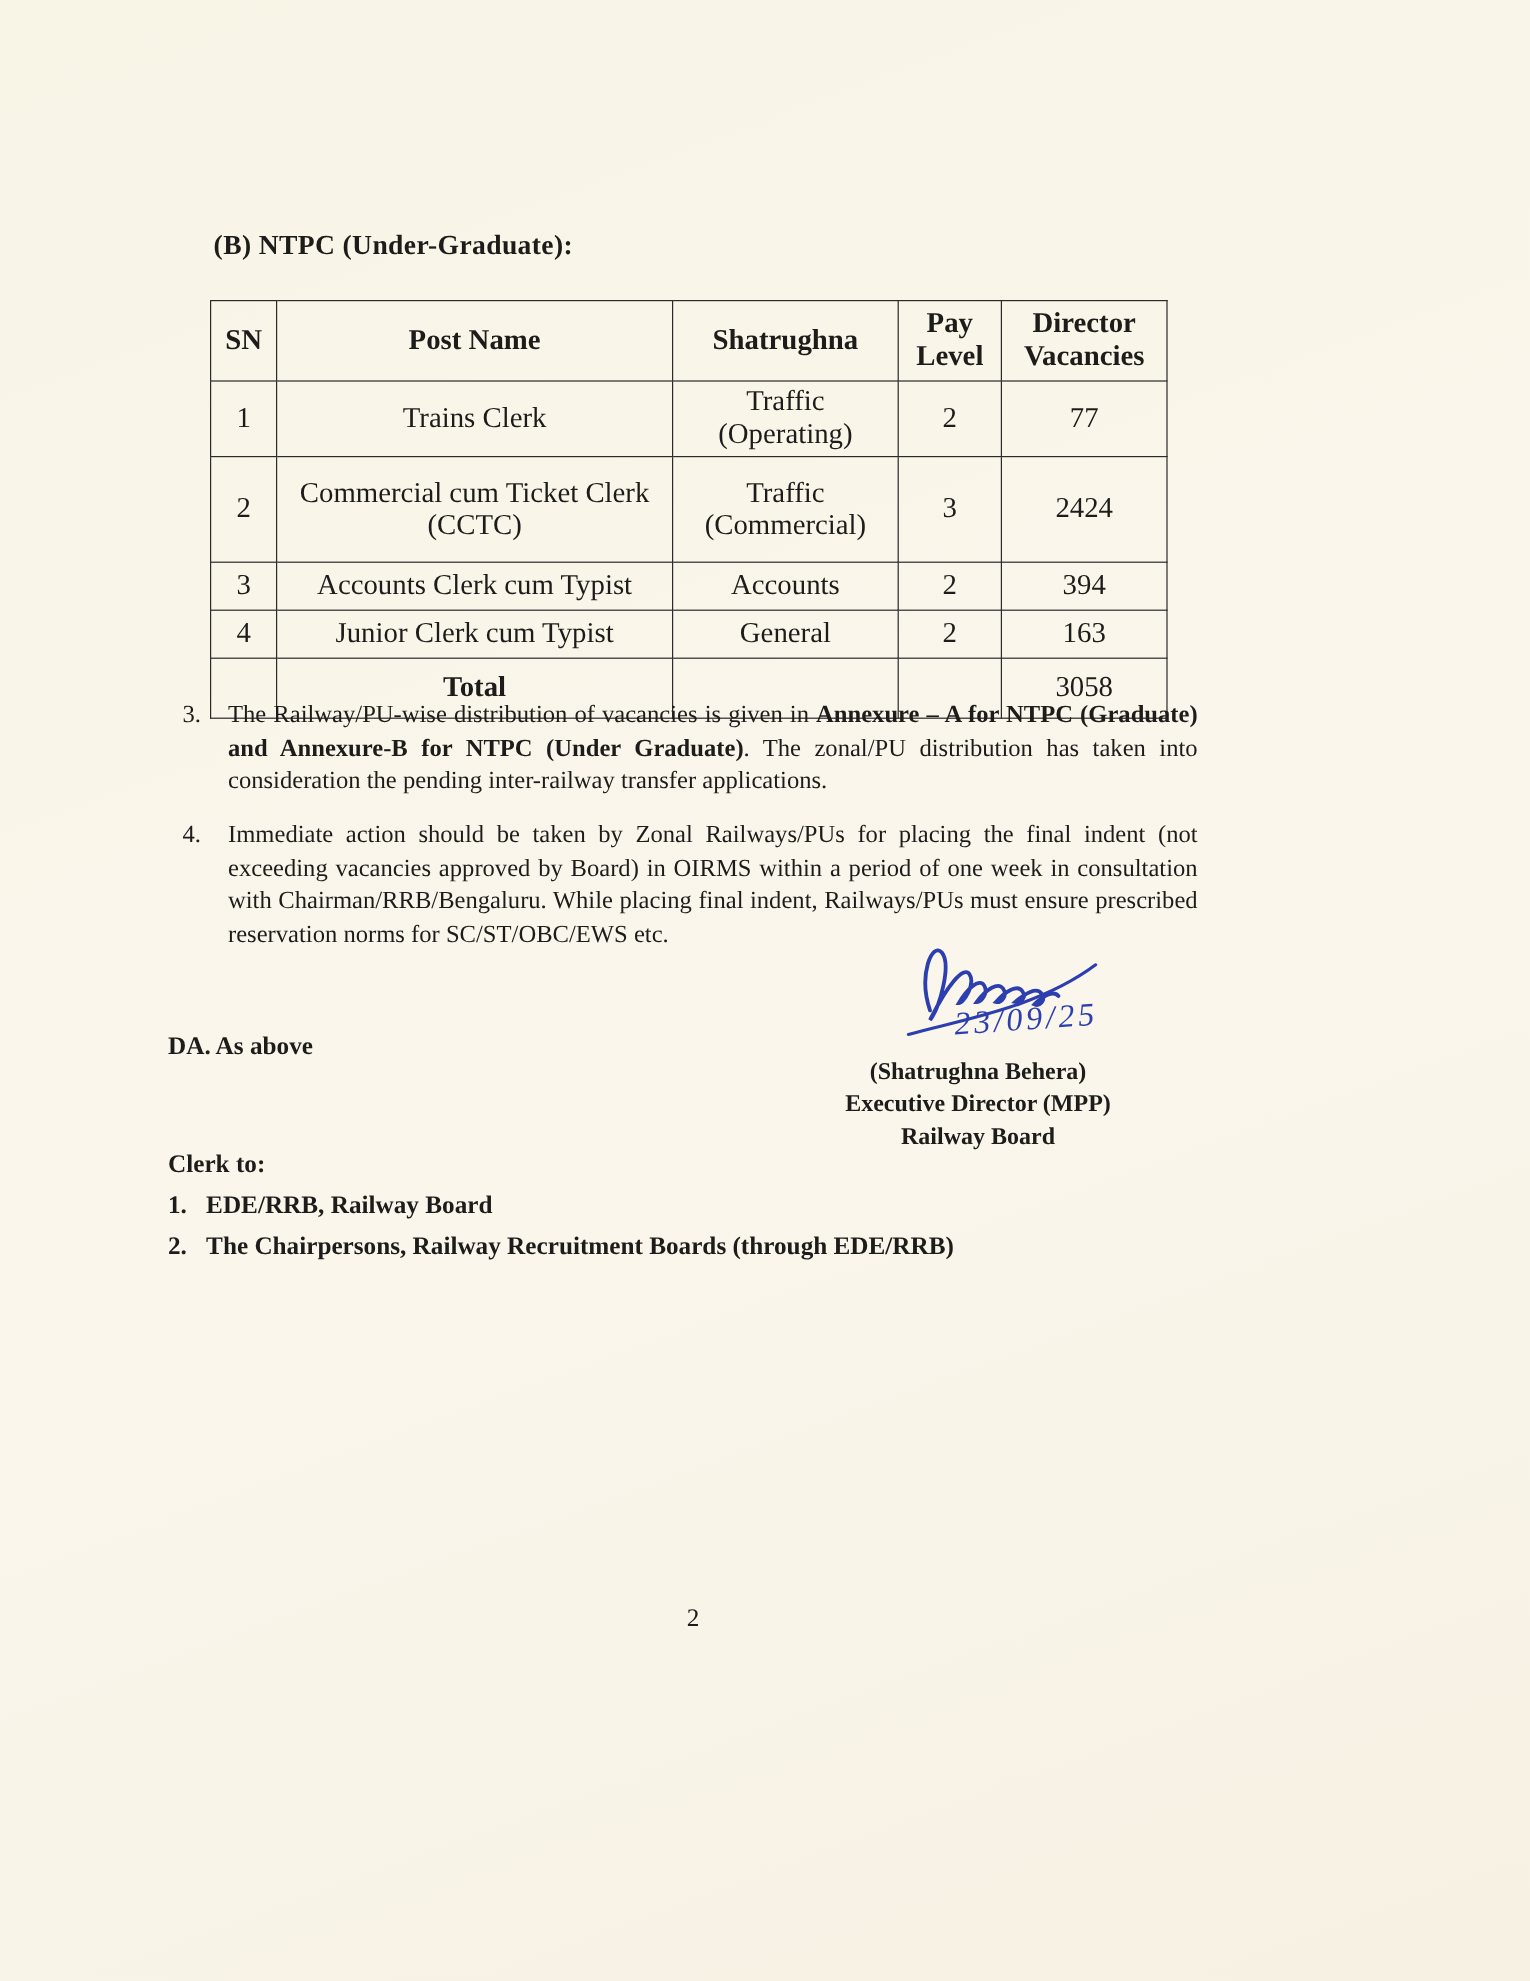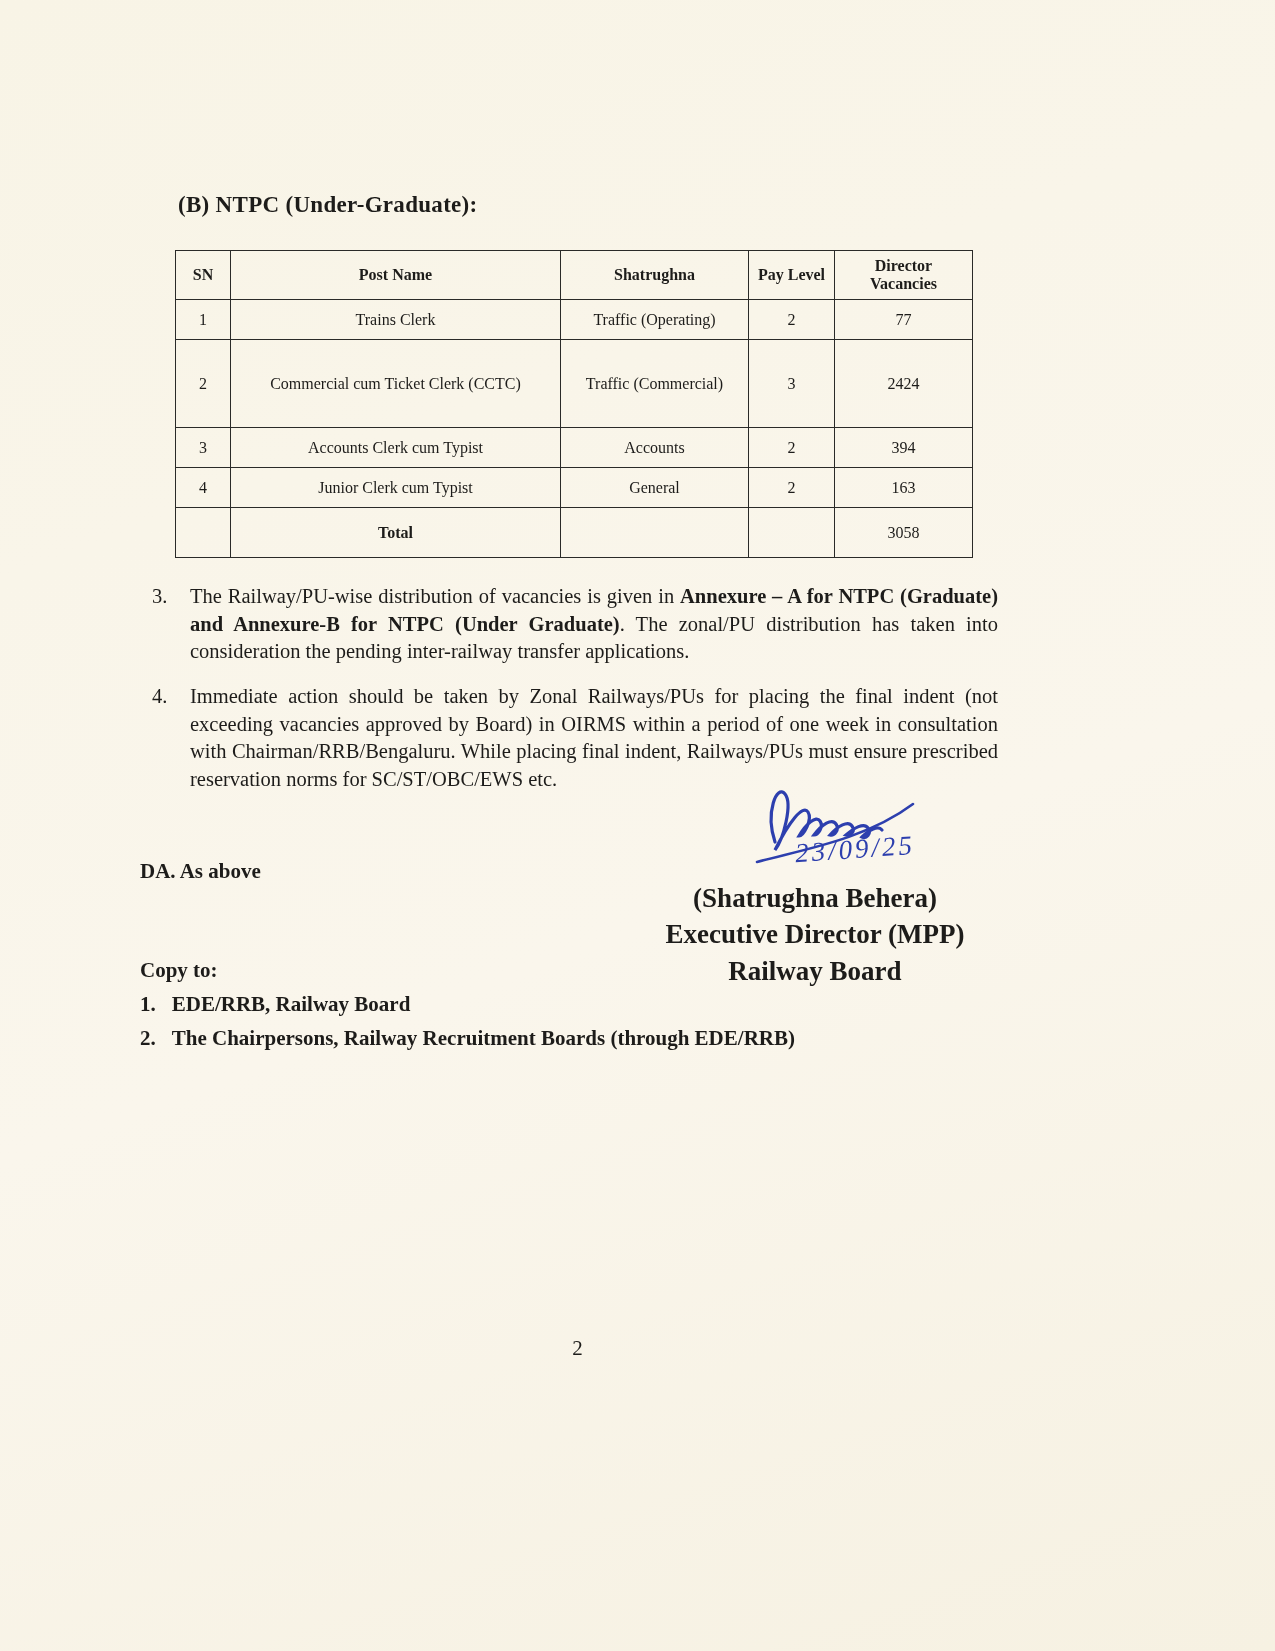--- a/index.html
+++ b/index.html
@@ -11,21 +11,21 @@
     position:relative;
     overflow:hidden;
   }
   .heading {
     position:absolute; left:178px; top:164px;
     font-size:23px; font-weight:bold; letter-spacing:0.3px;margin-top:28px;
   }
   table.vac {
     position:absolute; left:175px; top:250px;
     border-collapse:collapse;
-    font-size:16px;
+    font-size:24px;
   }
   table.vac th, table.vac td {
     border:1.7px solid #2a2a28;
     padding:4px 8px;
     text-align:center;
     vertical-align:middle;
   }
   table.vac th { font-weight:bold; padding:6px 8px; }
   col.c-sn   { width:55px; }
   col.c-post { width:330px; }
@@ -51,21 +51,21 @@
     font-weight:bold; font-size:21px;
   }
   .sig-block { position:absolute; left:645px; top:778px; width:340px; }
   .sig-art { position:relative; height:102px; }
   .sig-art svg { position:absolute; left:100px; top:0; }
   .sig-date {
     position:absolute; left:150px; top:56px;
     font-style:italic; font-size:27px; letter-spacing:3px;
     color:#2d3fae; transform:rotate(-4deg);
   }
-  .sig-names { text-align:center; font-weight:bold; font-size:27px; line-height:1.35; }
+  .sig-names { text-align:center; font-weight:bold; font-size:20px; line-height:1.35; }
   .copyto { position:absolute; left:140px; top:958px; font-size:21px; font-weight:bold; }
   .copy-item { display:flex; gap:16px; margin-top:9px; }
   .page-num {
     position:absolute; left:0; right:120px; top:1336px;
     text-align:center; font-size:21px;
   }
 </style>
 </head>
 <body>
 
@@ -148,21 +148,21 @@
     <div class="sig-date">23/09/25</div>
   </div>
   <div class="sig-names">
     <div>(Shatrughna Behera)</div>
     <div>Executive Director (MPP)</div>
     <div>Railway Board</div>
   </div>
 </div>
 
 <div class="copyto">
-  <div>Copy to:</div>
+  <div>Clerk to:</div>
   <div class="copy-item">
     <span>1.</span>
     <span>EDE/RRB, Railway Board</span>
   </div>
   <div class="copy-item">
     <span>2.</span>
     <span>The Chairpersons, Railway Recruitment Boards (through EDE/RRB)</span>
   </div>
 </div>
 

